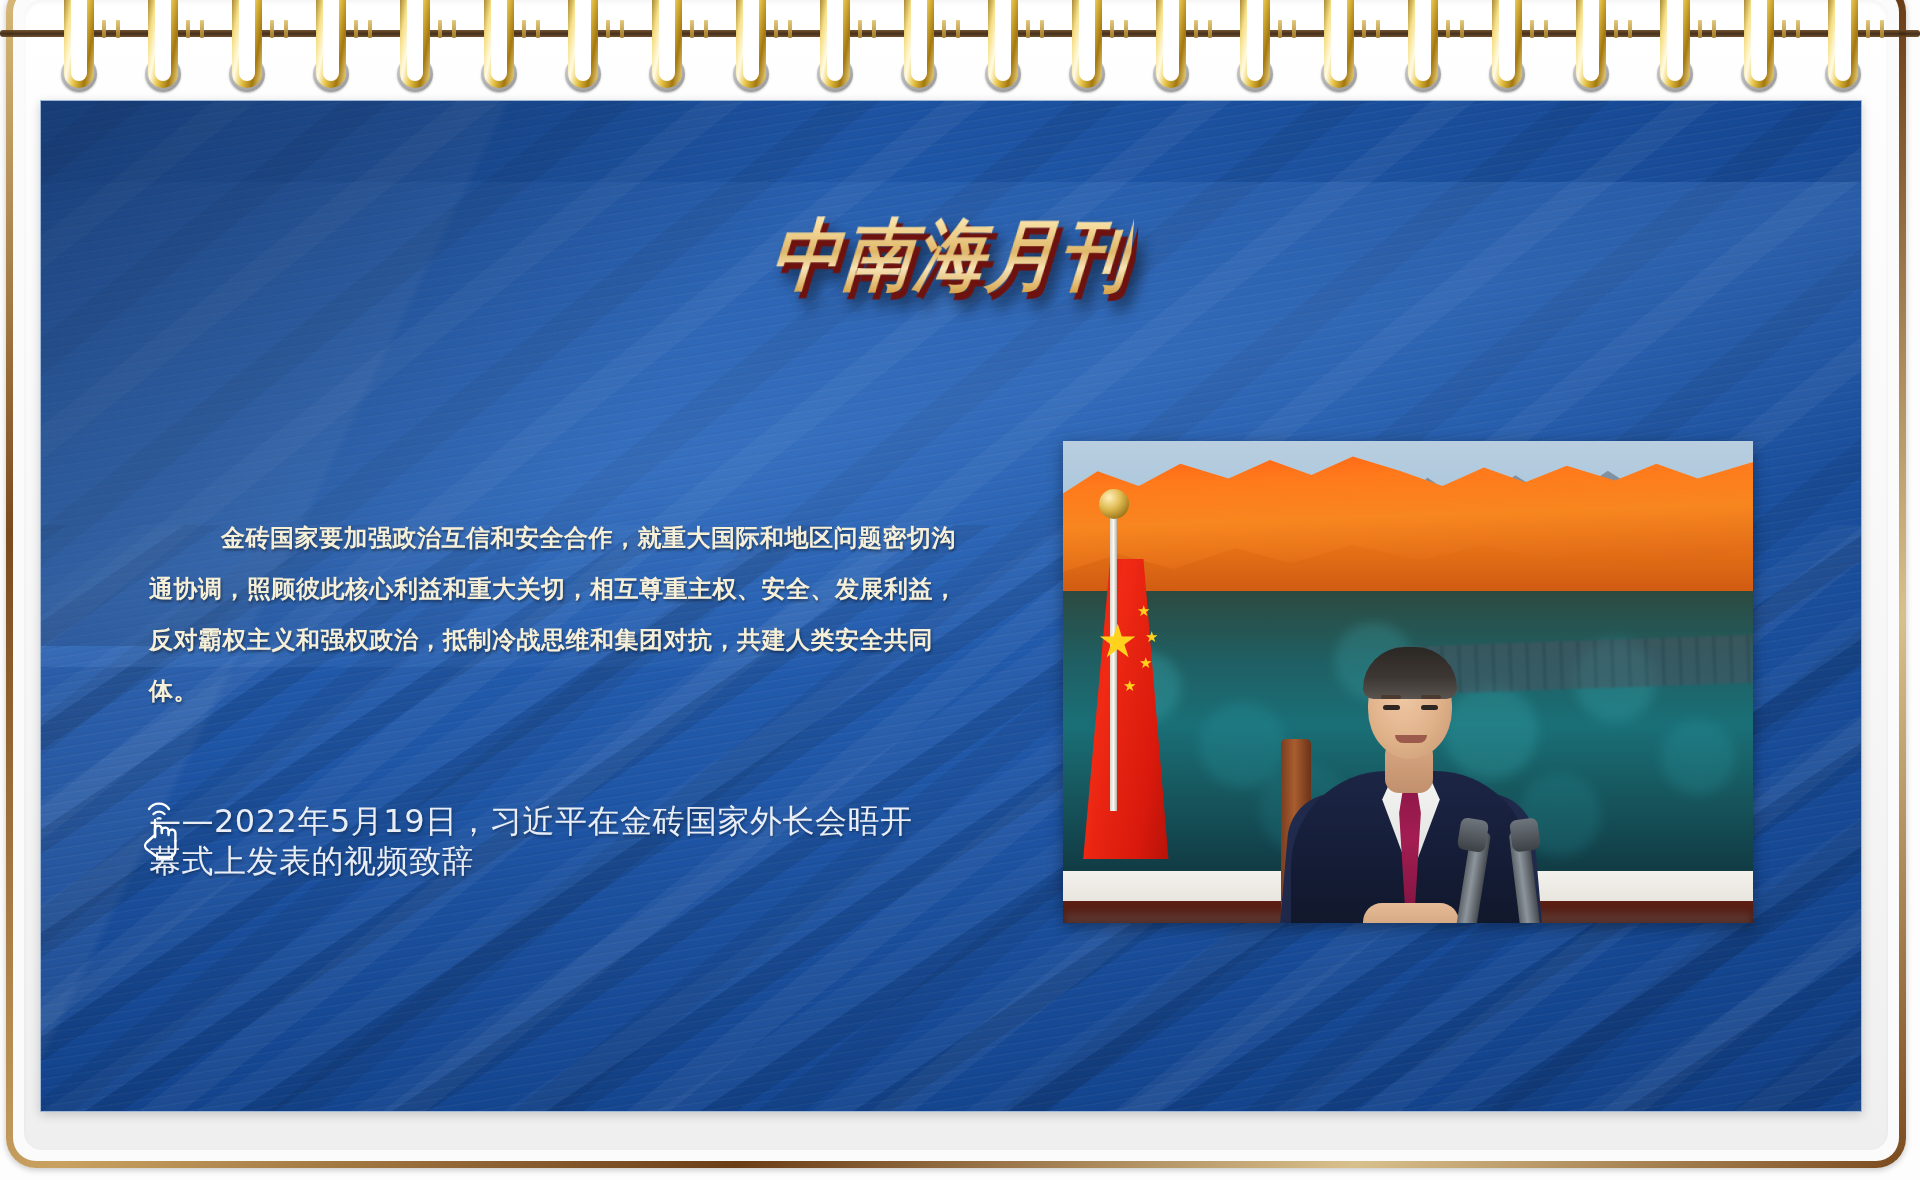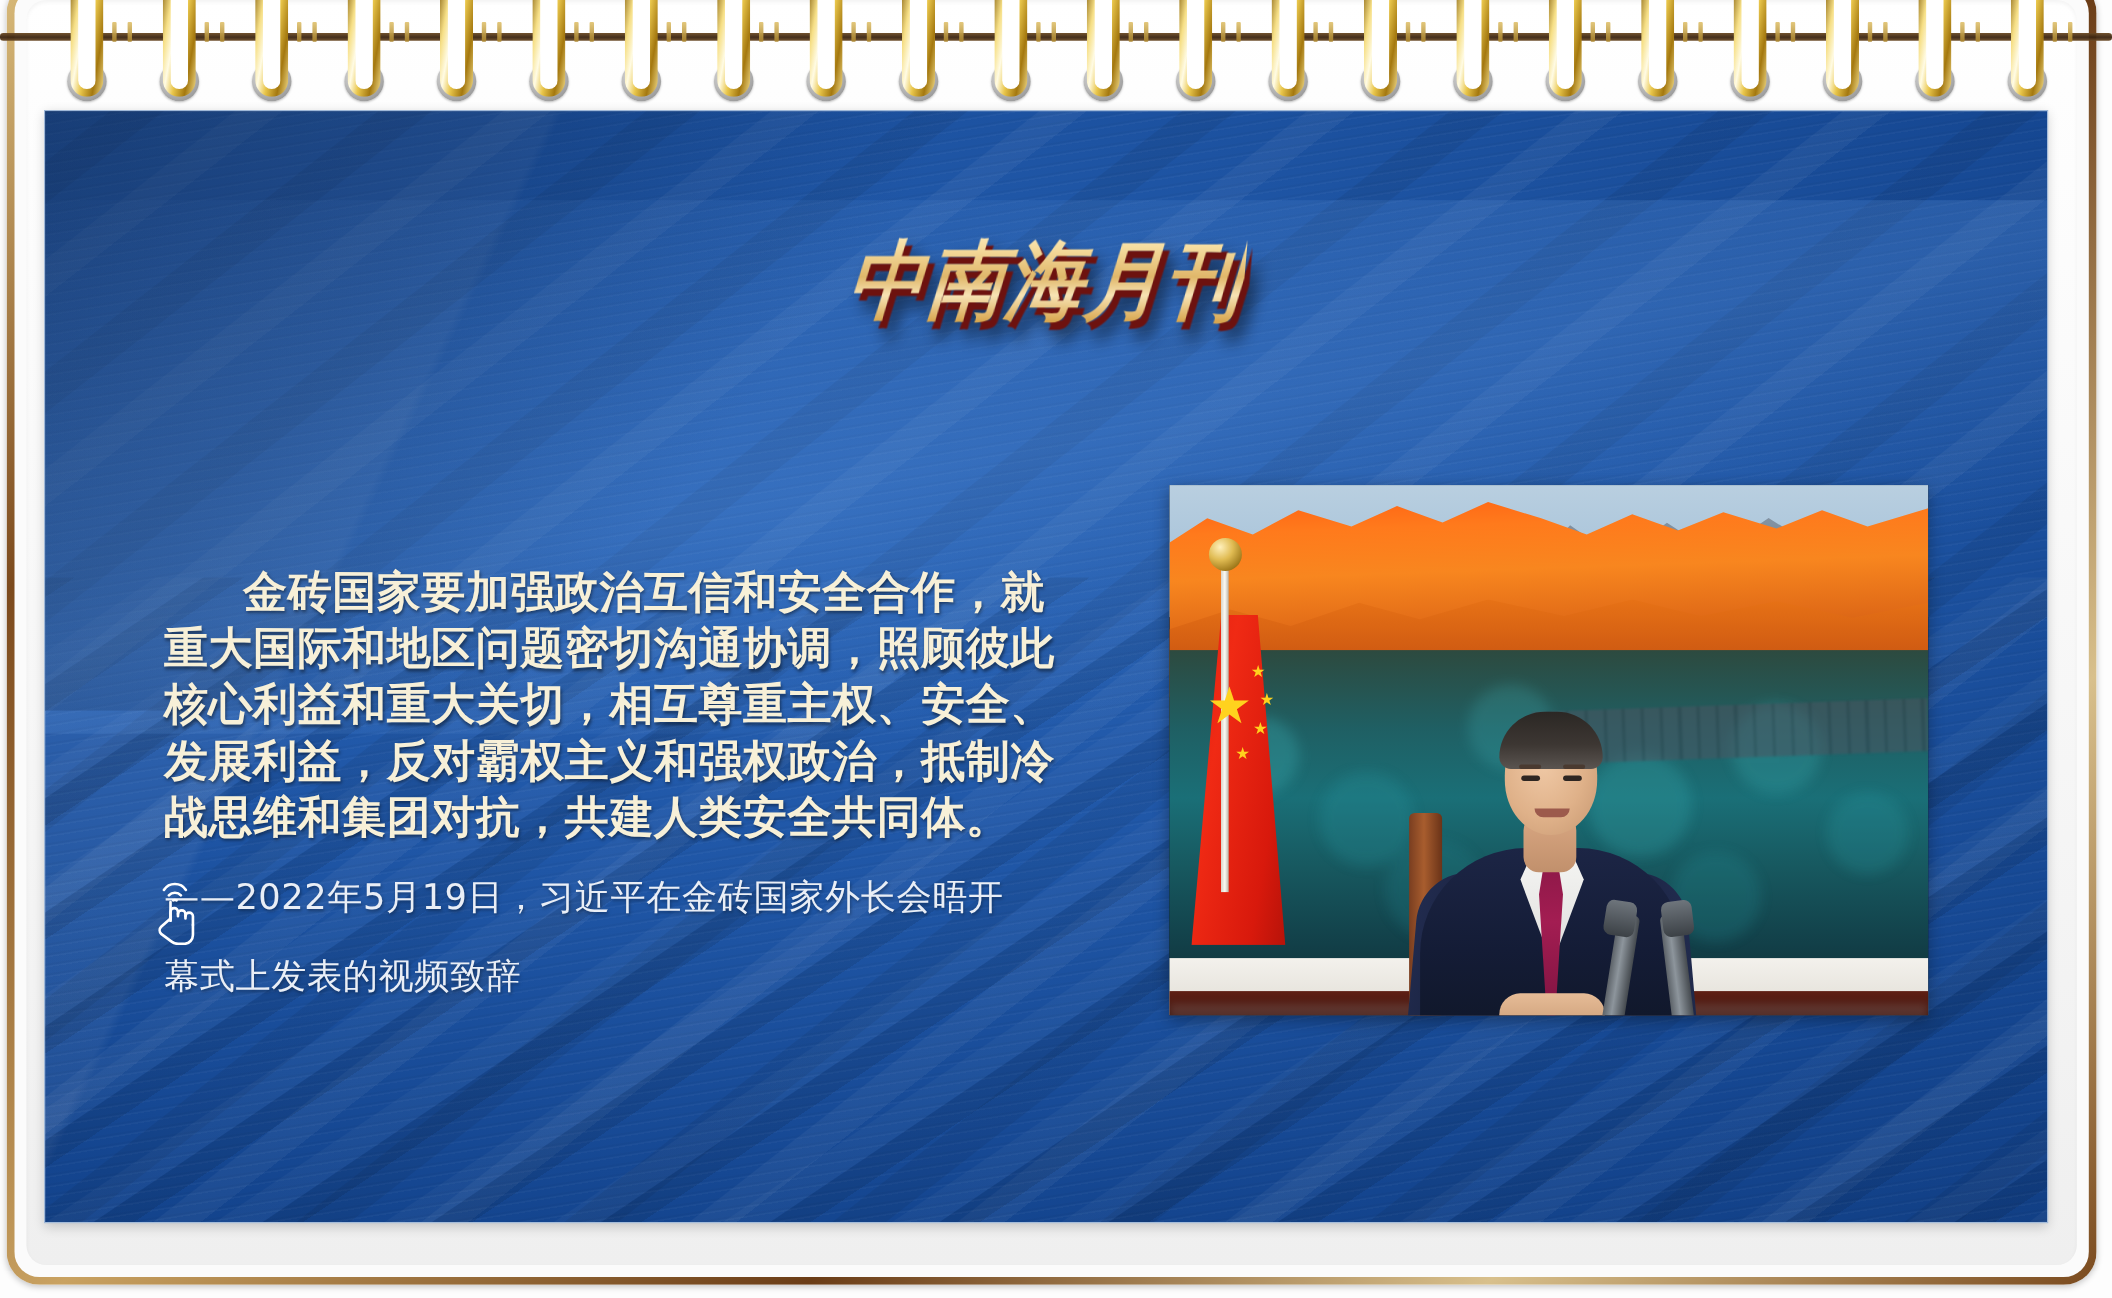--- a/index.html
+++ b/index.html
@@ -174,32 +174,32 @@
     background:linear-gradient(180deg,#fdf0cc 0%,#f3daa1 30%,#dcae5e 66%,#c4903f 100%);
     -webkit-background-clip:text; background-clip:text; color:transparent;
     filter:drop-shadow(2px 2px 2px rgba(0,0,0,.45));
   }
 
   #quote{
     position:absolute;
     left:108px; top:412px; width:830px;
     color:#f7f0d8;
     font-family:"Liberation Serif","DejaVu Serif",serif;
-    font-size:40px; font-weight:700; line-height:51px;
+    font-size:24px; font-weight:700; line-height:51px;
     letter-spacing:.5px;
     text-indent:72px;
     text-shadow:1px 2px 3px rgba(0,0,0,.45);
   }
 
   #source{
     position:absolute;
-    left:108px; top:678px; width:790px;
+    left:108px; top:700px; width:790px;
     color:#e9eef6;
     font-family:"DejaVu Sans","Liberation Sans",sans-serif;
-    font-size:32px; font-weight:400; line-height:72px;
+    font-size:32px; font-weight:400; line-height:40px;
     letter-spacing:.5px;
     text-shadow:1px 2px 3px rgba(0,0,0,.35);
   }
 
   
   #photo{
     position:absolute;
     left:1022px; top:340px; width:690px; height:482px;
     overflow:hidden;
     box-shadow:0 4px 14px rgba(0,0,0,.38);

